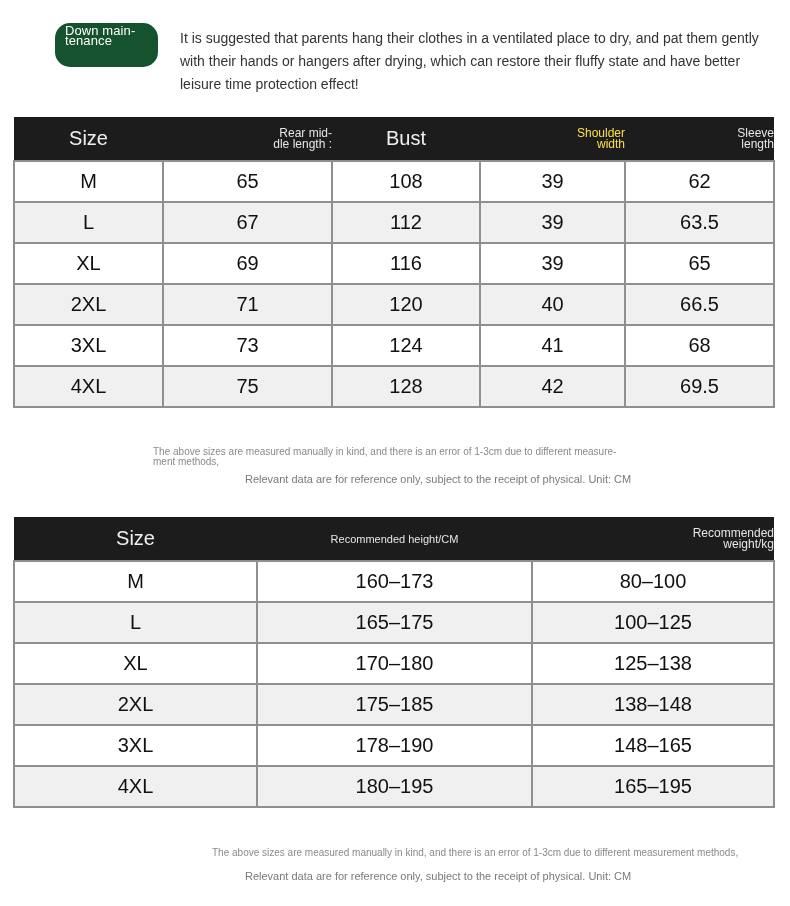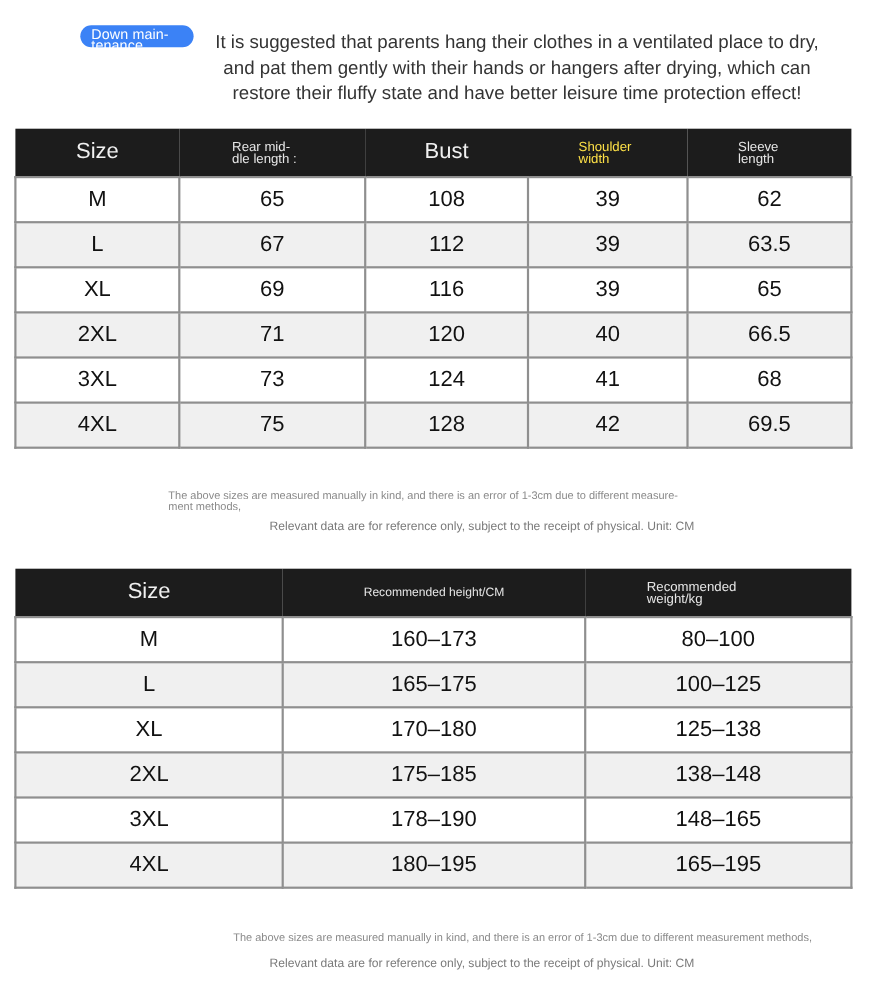--- a/index.html
+++ b/index.html
@@ -12,43 +12,42 @@
       height: 906px;
       position: relative;
       overflow: hidden;
       font-family: "Liberation Sans", sans-serif;
       color: #000;
     }
 
     
     .care-pill {
       position: absolute;
-      left: 73px;
+      left: 55px;
       top: 23px;
       width: 103px;
-      height: 20px;
-      background: #3b82f6;
+      height: 44px;
+      background: #14532d;
       border-radius: 15px;
       box-sizing: border-box;
       padding: 3px 0 0 10px;
       color: #fff;
       font-size: 13px;
       line-height: 10px;
       letter-spacing: 0.1px;
     }
     .care-pill span { display: block; }
     .care-text {
       position: absolute;
       left: 180px;
       top: 27px;
       width: 580px;
-      font-size: 17px;
+      font-size: 14px;
       line-height: 23px;
       color: #333;
-      text-align: center;
     }
 
     
     .size-table {
       position: absolute;
       left: 13px;
       width: 760px;
       border-collapse: collapse;
       table-layout: fixed;
       border-radius: 32px;
@@ -59,21 +58,21 @@
       font-weight: normal;
       height: 43px;
       padding: 0;
       text-align: center;
       vertical-align: middle;
     }
     .size-table th.big { font-size: 20px; color: #f0f0f0; }
     .size-table th.small {
       font-size: 12px;
       line-height: 11px;
-      text-align: left;
+      text-align: right;
     }
     .size-table th.small span { display: block; }
     .size-table td {
       border: 2px solid #8f8f8f;
       height: 39px;
       padding: 0;
       text-align: center;
       vertical-align: middle;
       font-size: 20px;
       color: #111;

